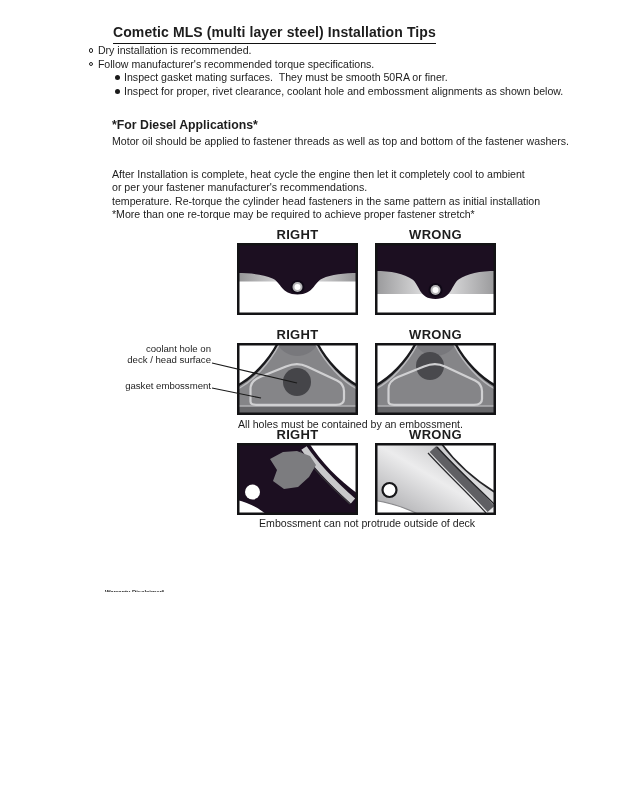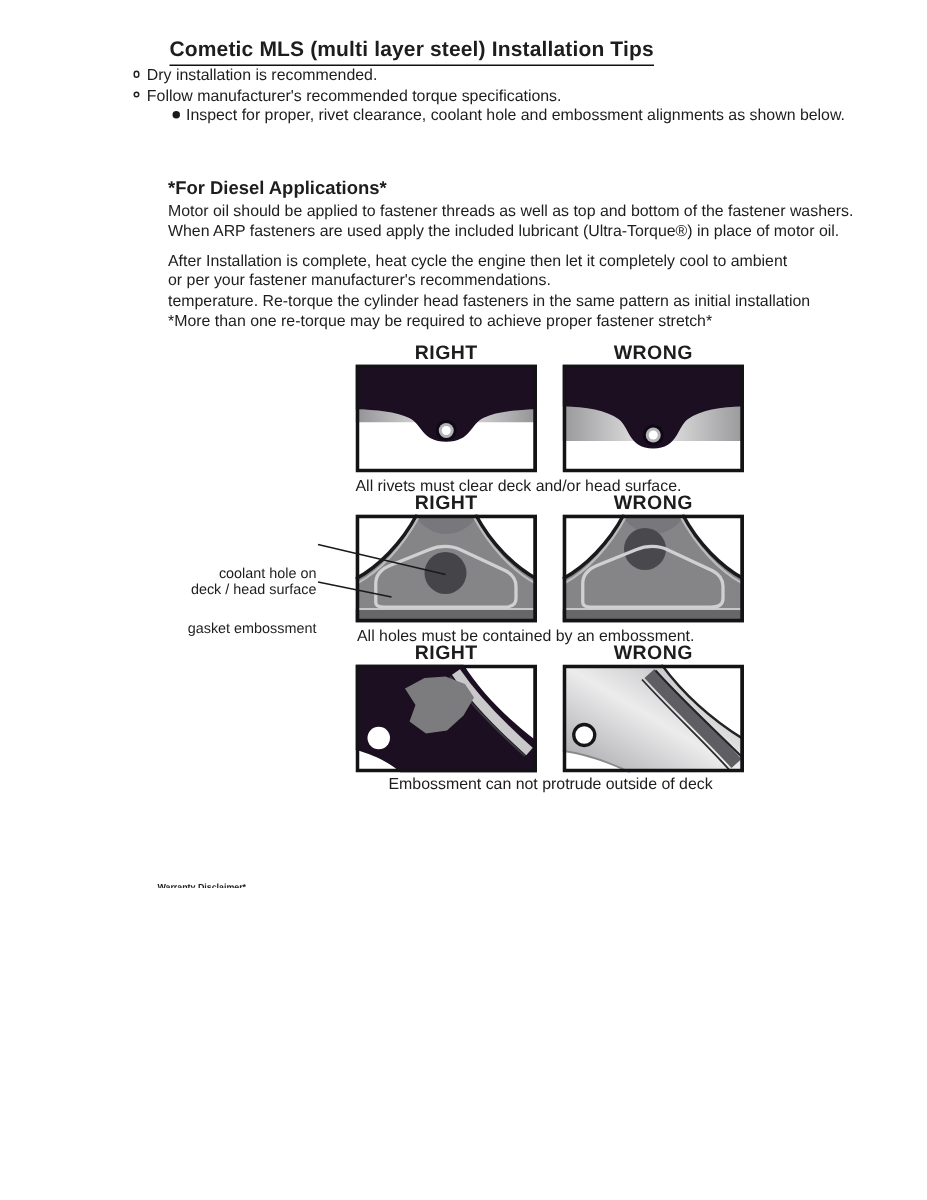--- a/index.html
+++ b/index.html
@@ -29,21 +29,21 @@
   .dlabel { font-size:13px; font-weight:bold; letter-spacing:.3px; width:121px; text-align:center; }
   .dbox { width:121px; height:72px; }
   .dbox svg { display:block; width:121px; height:72px; }
   .caption { font-size:10.6px; }
 
   .row1-l { left:237px; } .row1-r { left:375px; }
   .lbl1 { top:227px; } .box1 { top:243px; } .cap1 { left:237px; top:318px; }
   .lbl2 { top:327px; } .box2 { top:343px; } .cap2 { left:238px; top:418px; }
   .lbl3 { top:427px; } .box3 { top:443px; } .cap3 { left:237px; top:517px; line-height:12.5px;margin-left:22px; }
 
-  .side-labels { right:407px; text-align:right; font-size:9.6px; line-height:11px;margin-top:34px; }
+  .side-labels { right:407px; text-align:right; font-size:9.6px; line-height:11px; }
   .coolant-lbl { top:343px; }
   .emboss-lbl  { top:380px; }
   .pointer-svg { left:210px; top:358px; }
 
   .legal { left:105px; top:574px; width:413px; font-size:5.9px; line-height:7.25px;
            color:#222; white-space:pre-wrap; }
   .lhead { font-weight:bold; margin-bottom:6.5px; }
   .lp  { margin-bottom:6.6px; }
   .lp0 { margin-bottom:0; }
 
@@ -52,27 +52,27 @@
 </head>
 <body>
 
 <div class="page">
 
   <div class="abs title">Cometic MLS (multi layer steel) Installation Tips</div>
 
   <div class="abs bullets">
     <div class="b-row"><span class="mk1"></span><span>Dry installation is recommended.</span></div>
     <div class="b-row"><span class="mk1"></span><span>Follow manufacturer's recommended torque specifications.</span></div>
+    <div class="b-row sub"><span class="mk2"></span><span>Inspect gasket mating surfaces.  They must be smooth 50RA or finer.</span></div>
     <div class="b-row sub"><span class="mk2"></span><span>Inspect for proper, rivet clearance, coolant hole and embossment alignments as shown below.</span></div>
   </div>
 
   <div class="abs diesel-h">*For Diesel Applications*</div>
   <div class="abs body-text p1">
     <div class="pre">Motor oil should be applied to fastener threads as well as top and bottom of the fastener washers.</div>
-    <div class="pre">When ARP fasteners are used apply the included lubricant (Ultra-Torque®) in place of motor oil.</div>
   </div>
   <div class="abs body-text p2">
     <div class="pre">After Installation is complete, heat cycle the engine then let it completely cool to ambient</div>
     <div class="pre">or per your fastener manufacturer's recommendations.</div>
     <div class="pre">temperature. Re-torque the cylinder head fasteners in the same pattern as initial installation</div>
   </div>
   <div class="abs body-text p3 pre">*More than one re-torque may be required to achieve proper fastener stretch*</div>
 
   <div class="abs dlabel lbl1 row1-l">RIGHT</div>
   <div class="abs dlabel lbl1 row1-r">WRONG</div>
@@ -115,21 +115,20 @@
       <path d="M0,0 H121 V28 C105,28 92,30.5 83.5,36.5 C76.5,41.5 77,56 60.5,56 C44,56 44.5,41.5 37.5,36.5 C29,30.5 16,28 0,28 Z" fill="#1c0f21"></path>
       <g>
         <circle cx="60.5" cy="47" r="7" fill="#0f0816"></circle>
         <circle cx="60.5" cy="47" r="5" fill="#b5b5b7"></circle>
         <circle cx="60.5" cy="47" r="3" fill="#ffffff"></circle>
       </g>
       <rect x="1.25" y="1.25" width="118.5" height="69.5" fill="none" stroke="#131315" stroke-width="2.5"></rect>
     </svg>
   </div>
 
-  <div class="abs caption cap1 pre">All rivets must clear deck and/or head surface.</div>
 
   <div class="abs dlabel lbl2 row1-l">RIGHT</div>
   <div class="abs dlabel lbl2 row1-r">WRONG</div>
 
   <div class="abs side-labels coolant-lbl">
     <div>coolant hole on</div>
     <div>deck / head surface</div>
   </div>
   <div class="abs side-labels emboss-lbl">gasket embossment</div>
 

